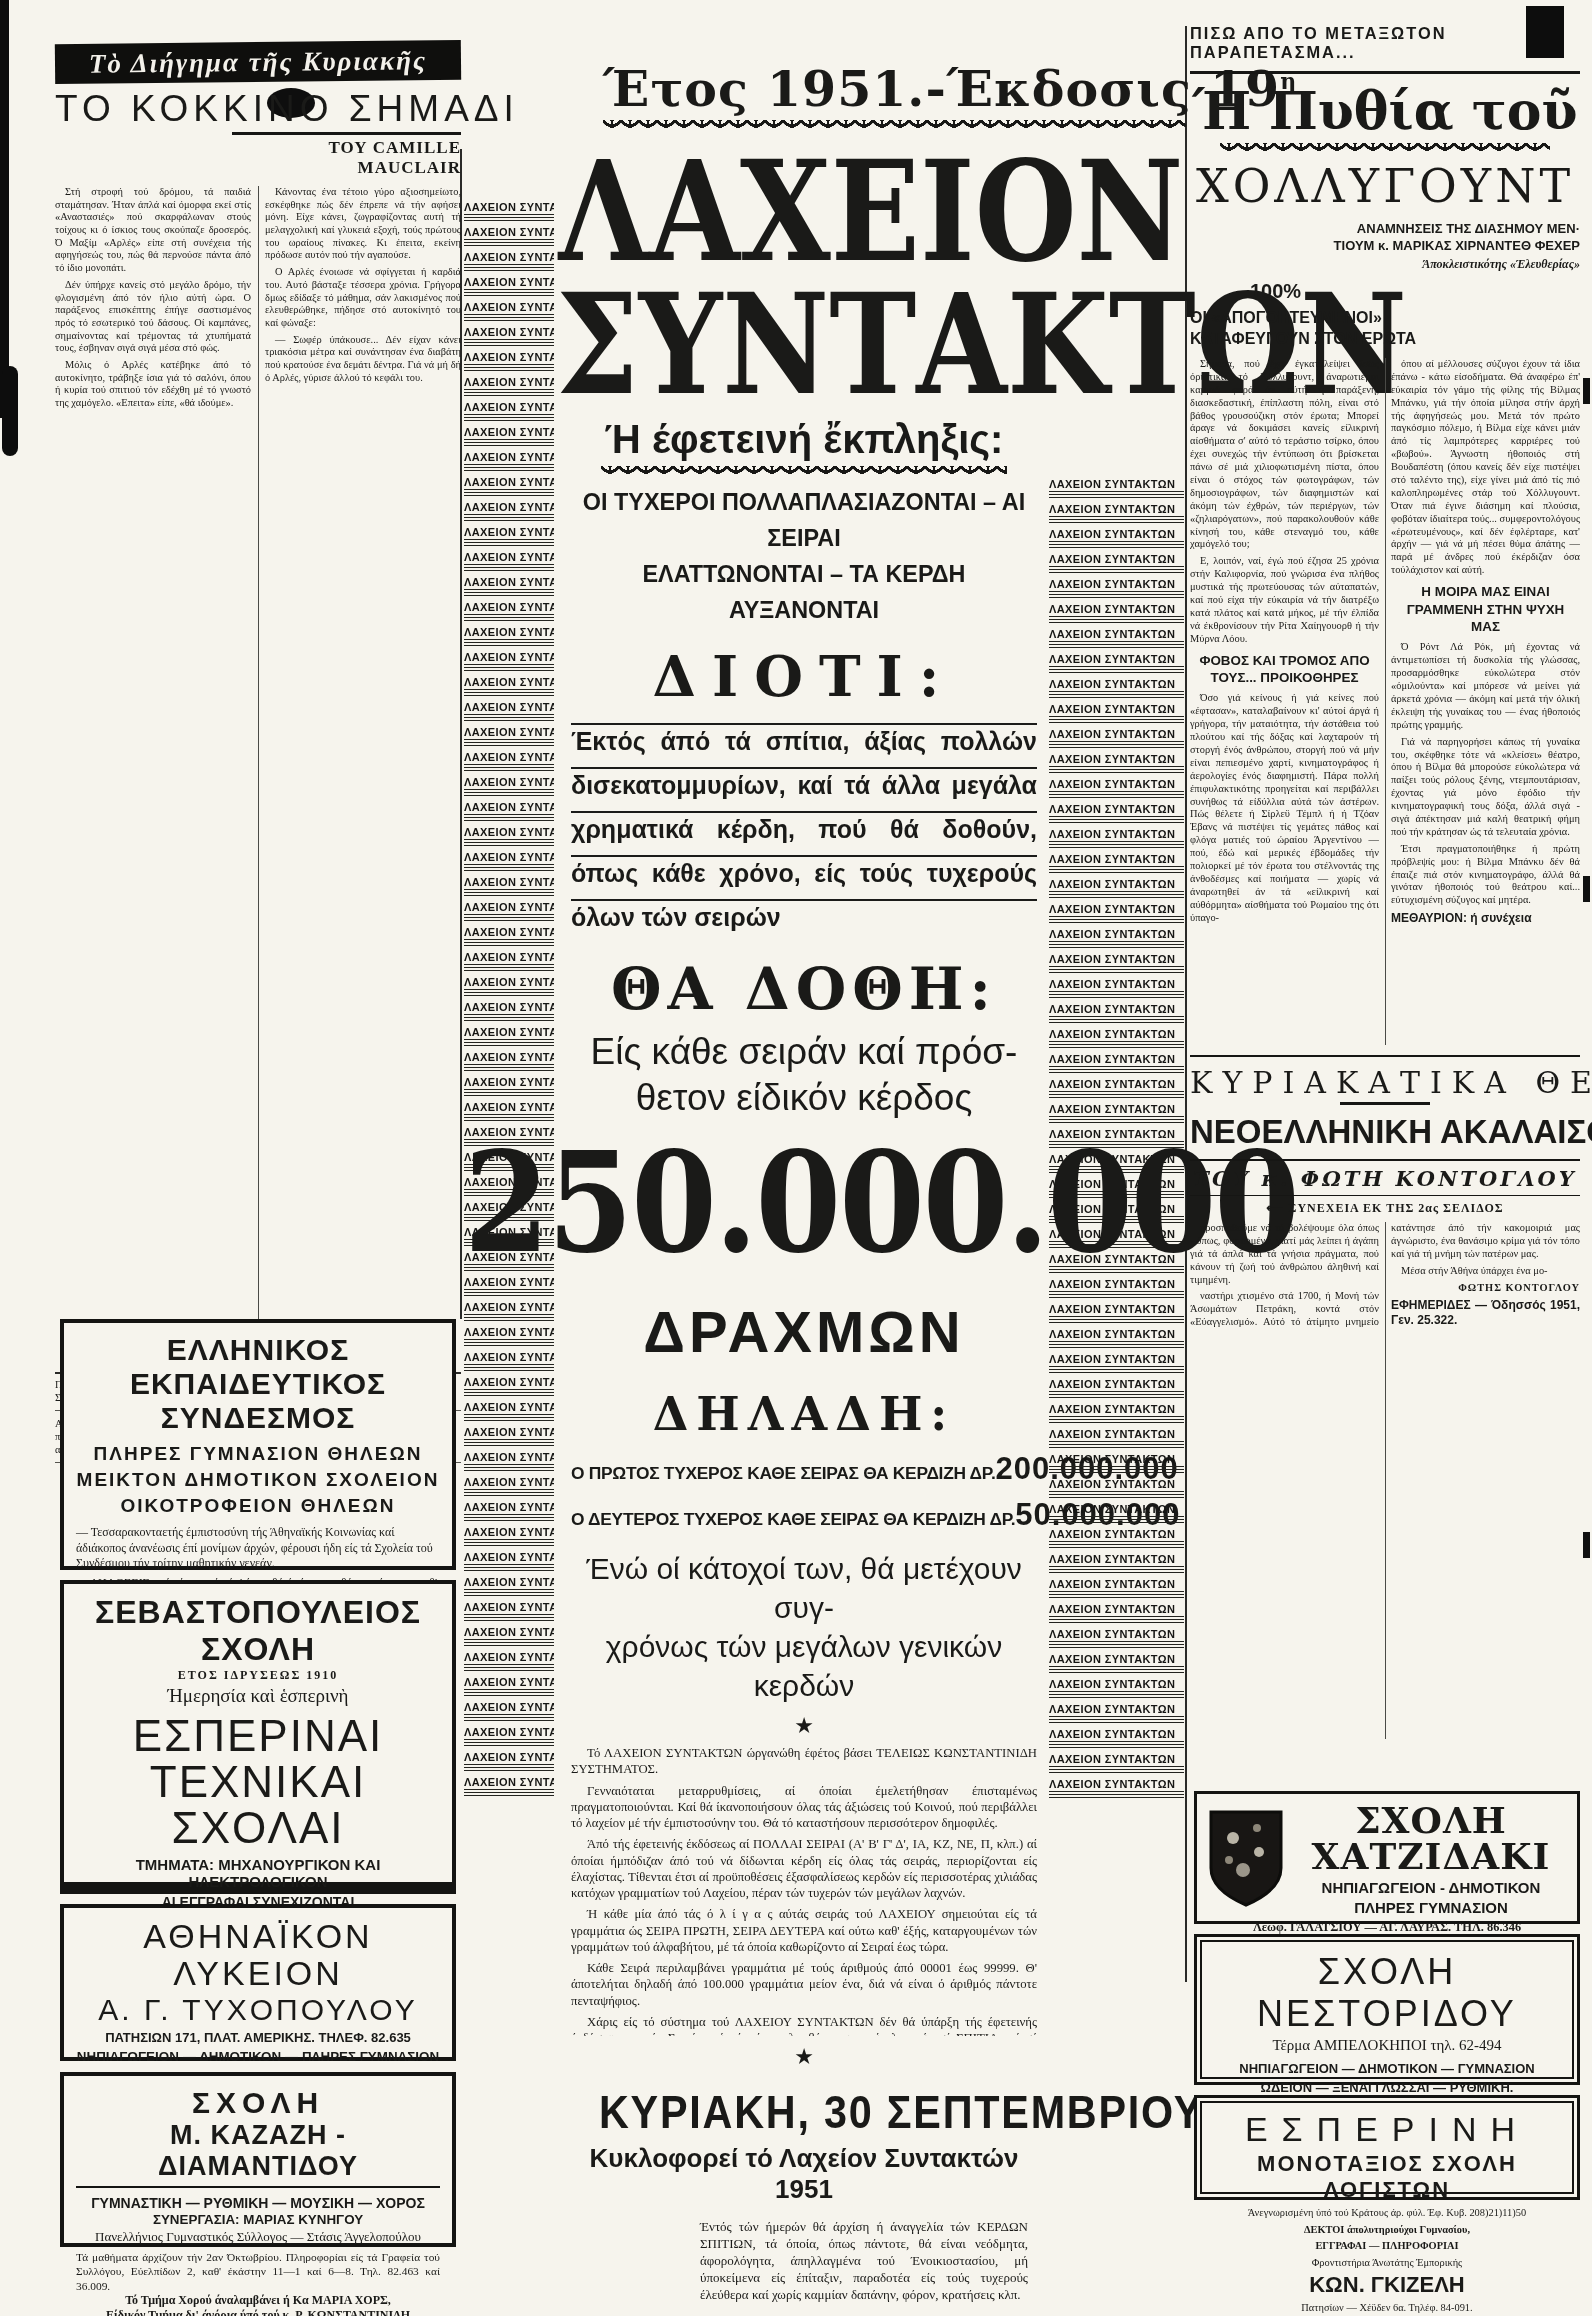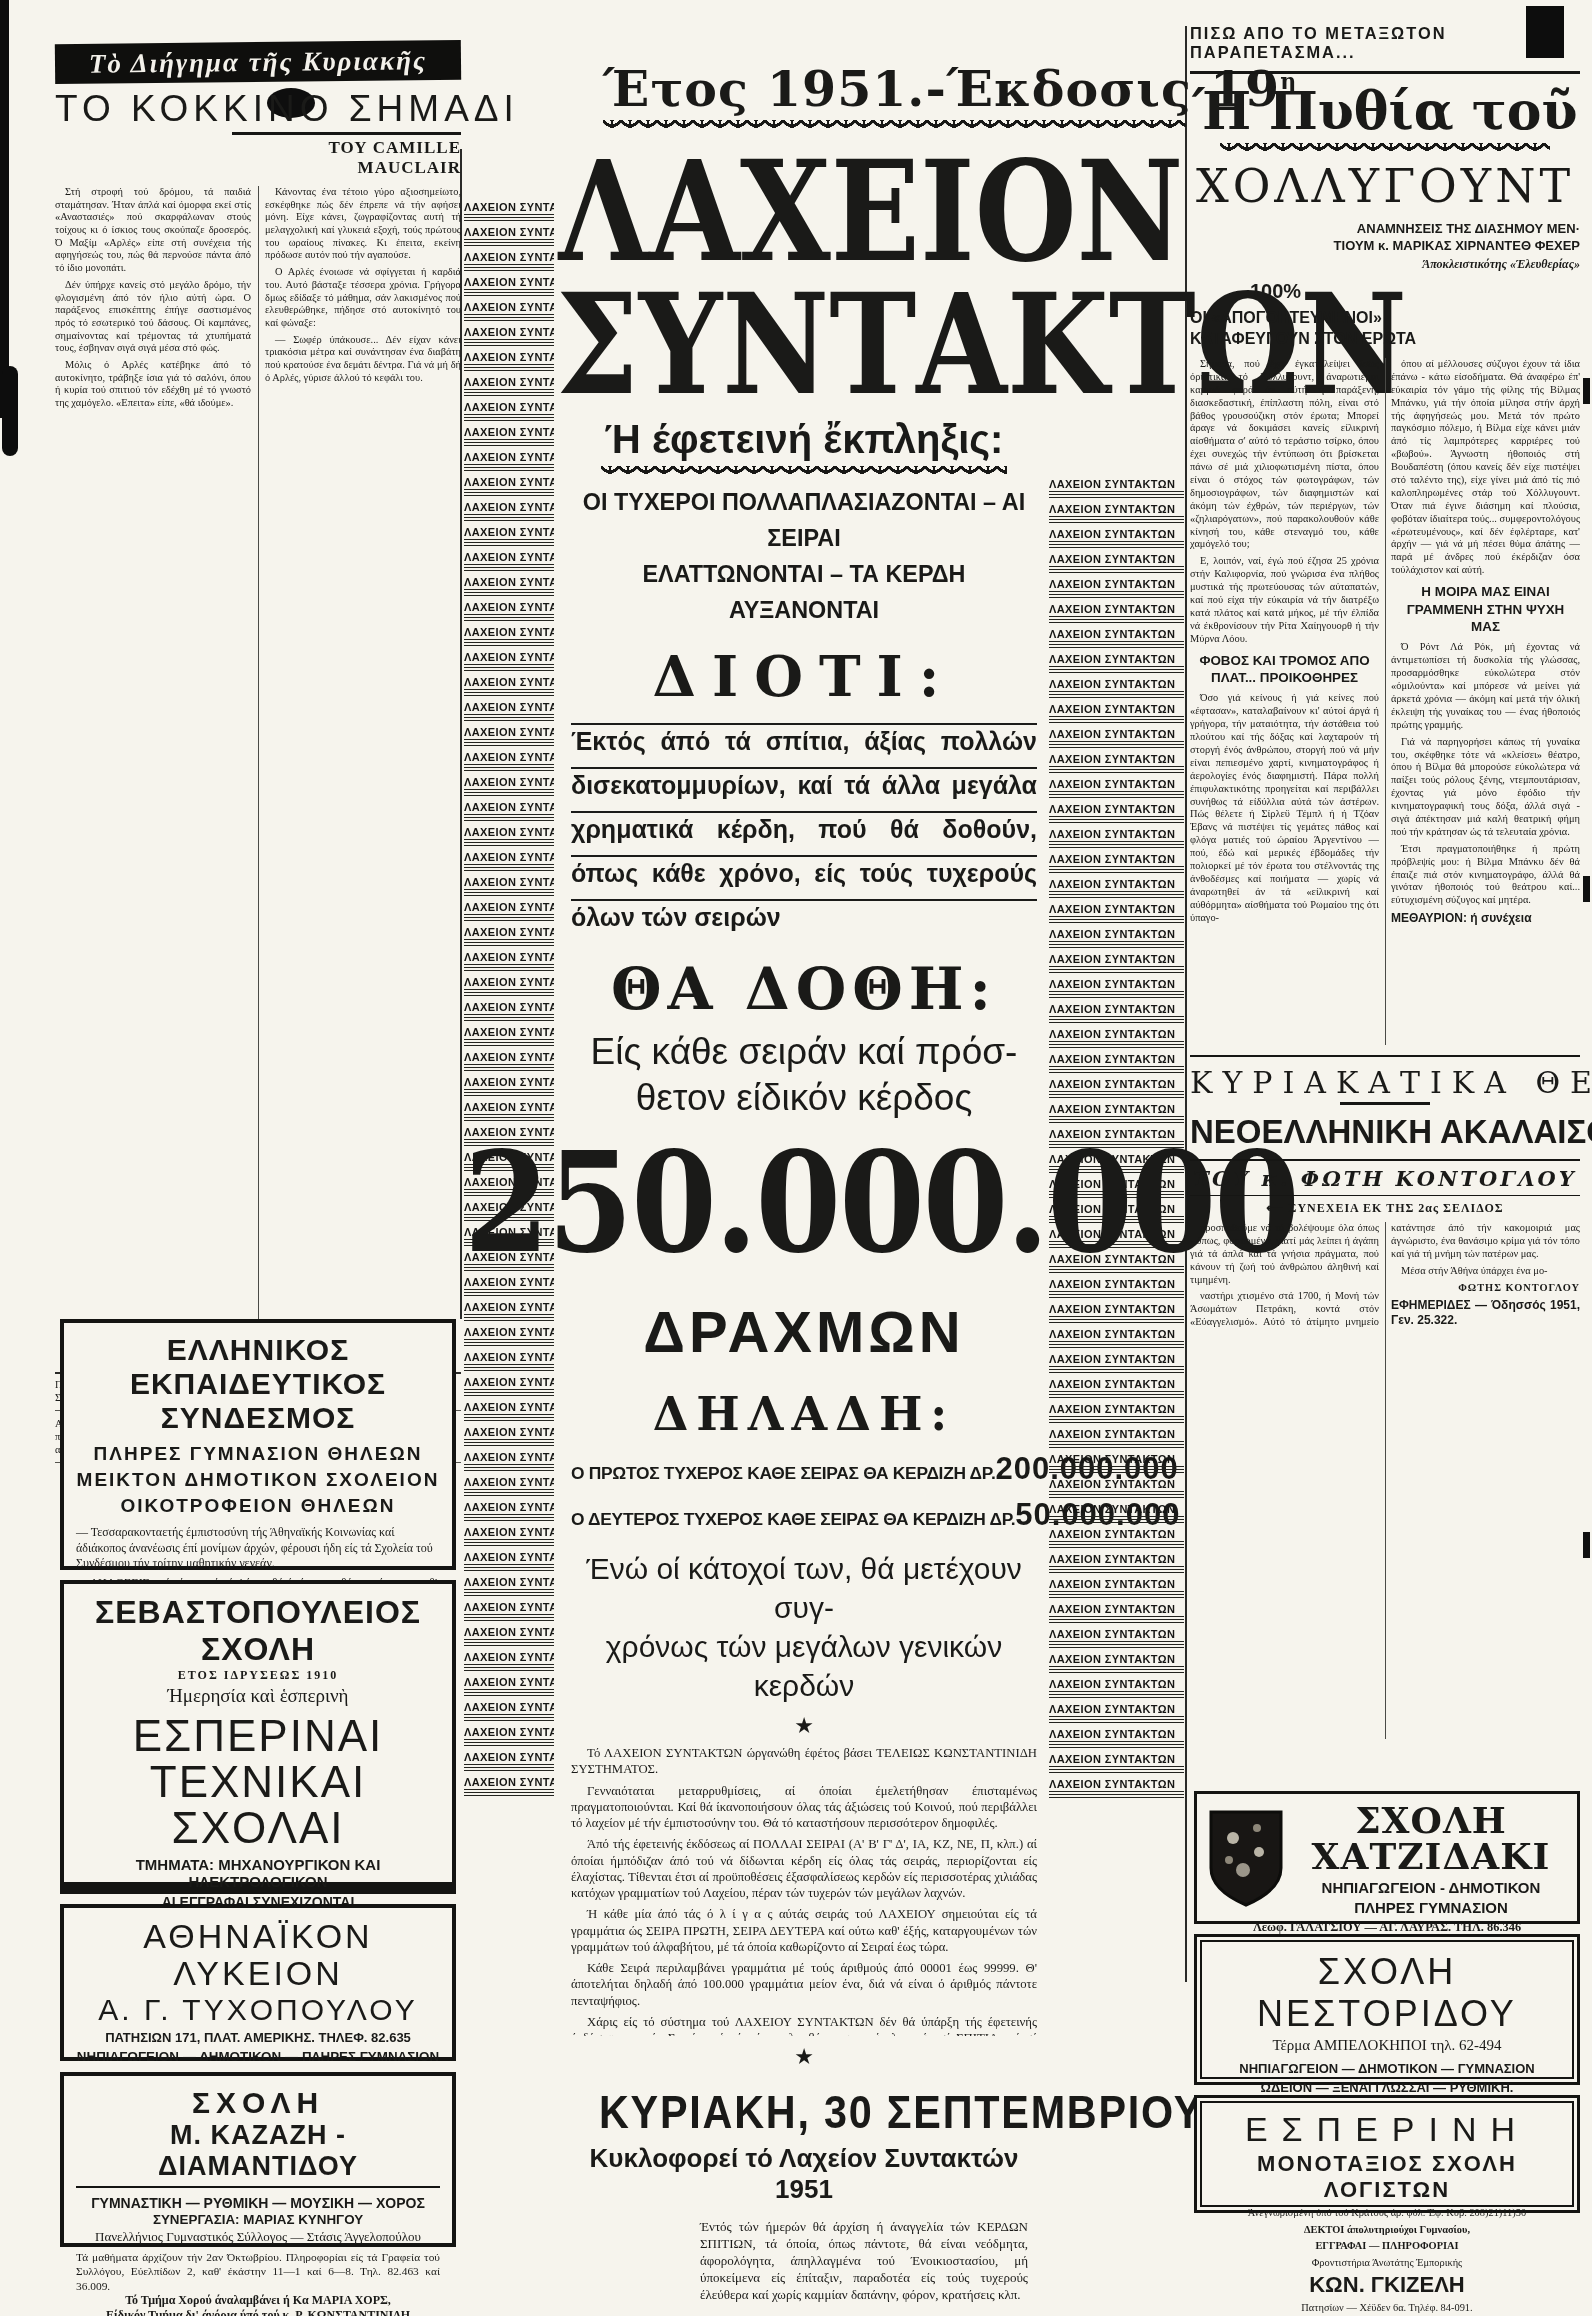--- a/index.html
+++ b/index.html
@@ -143,21 +143,21 @@
   .hatz-right{flex:1;text-align:center;}
   .hatz-title{font-family:"DejaVu Serif", serif;font-weight:700;font-size:36px;letter-spacing:1px;line-height:1;}
   .hatz-sub{font-family:"Liberation Sans", sans-serif;font-weight:700;font-size:15px;margin-top:4px;line-height:1.3;}
   .hatz-addr{font-size:12.4px;font-weight:700;margin-top:3px;text-align:center;}
   .hatz-small{font-size:11px;line-height:1.25;margin-top:2px;text-align:justify;}
   .rad-nest{top:1934px;height:151px;box-shadow:inset 0 0 0 3px #f6f4ed, inset 0 0 0 5px #141412;padding:14px;}
   .nest-title{font-family:"Liberation Sans", sans-serif;font-weight:400;font-size:36px;letter-spacing:3px;}
   .nest-sub{font-size:15px;margin-top:2px;}
   .nest-lines{font-family:"Liberation Sans", sans-serif;font-weight:700;font-size:13px;line-height:1.45;margin-top:6px;}
   .nest-small{font-size:11.4px;line-height:1.3;margin-top:4px;}
-  .rad-esp{top:2095px;height:118px;box-shadow:inset 0 0 0 3px #f6f4ed, inset 0 0 0 5px #141412;padding:12px;}
+  .rad-esp{top:2095px;height:105px;box-shadow:inset 0 0 0 3px #f6f4ed, inset 0 0 0 5px #141412;padding:12px;}
   .esp-t1{font-family:"Liberation Sans", sans-serif;font-weight:400;font-size:34px;letter-spacing:14px;}
   .esp-t2{font-family:"Liberation Sans", sans-serif;font-weight:700;font-size:22px;letter-spacing:2px;margin-top:2px;}
   .esp-small{font-size:10.4px;line-height:1.3;margin-top:3px;}
   .esp-name{font-family:"Liberation Sans", sans-serif;font-weight:700;font-size:22px;margin-top:3px;}
 
   .divider-lc{left:460px;top:149px;height:1170px;}
   .divider-cr{left:1185px;top:26px;height:1956px;}
 </style>
 </head>
 <body>
@@ -441,21 +441,21 @@
   </div>
   <div class="credit-small">Άποκλειστικότης «Έλευθερίας»</div>
   <div class="pct">100%</div>
   <div class="h-sub">
     <div>ΟΙ «ΑΠΟΓΟΗΤΕΥΜΕΝΟΙ»</div>
     <div>ΚΑΤΑΦΕΥΓΟΥΝ ΣΤΟΝ ΕΡΩΤΑ</div>
   </div>
   <div class="art-body body1">
       <div class="sp">Σήμερα, πού έχω έγκαταλείψει ίσως όριστικά τό Χόλλυγουντ, άναρωτιέμαι καμμιά φορά άν αύτή ή παράξενη, διασκεδαστική, έπίπλαστη πόλη, είναι στό βάθος γρουσούζικη στόν έρωτα; Μπορεί άραγε νά δοκιμάσει κανείς είλικρινή αίσθήματα σ' αύτό τό τεράστιο τσίρκο, όπου έχει συνεχώς τήν έντύπωση ότι βρίσκεται πάνω σέ μιά χιλιοφωτισμένη πίστα, όπου είναι ό στόχος τών φωτογράφων, τών δημοσιογράφων, τών διαφημιστών καί άκόμη τών έχθρών, τών περιέργων, τών «ζηλιαρόγατων», πού παρακολουθούν κάθε κίνησή του, κάθε στεναγμό του, κάθε χαμόγελό του;</div>
       <div class="sp">Ε, λοιπόν, ναί, έγώ πού έζησα 25 χρόνια στήν Καλιφορνία, πού γνώρισα ένα πλήθος μυστικά τής πρωτεύουσας τών αύταπατών, καί πού είχα τήν εύκαιρία νά τήν διατρέξω κατά πλάτος καί κατά μήκος, μέ τήν έλπίδα νά έκθρονίσουν τήν Ρίτα Χαίηγουορθ ή τήν Μύρνα Λόου.</div>
-      <div class="sp subhead">ΦΟΒΟΣ ΚΑΙ ΤΡΟΜΟΣ ΑΠΟ ΠΛΑΤ... ΠΡΟΙΚΟΘΗΡΕΣ</div>
+      <div class="sp subhead">ΦΟΒΟΣ ΚΑΙ ΤΡΟΜΟΣ ΑΠΟ ΤΟΥΣ... ΠΡΟΙΚΟΘΗΡΕΣ</div>
       <div class="sp">Όσο γιά κείνους ή γιά κείνες πού «έφτασαν», καταλαβαίνουν κι' αύτοί άργά ή γρήγορα, τήν ματαιότητα, τήν άστάθεια τού πλούτου καί τής δόξας καί λαχταρούν τή στοργή ένός άνθρώπου, στοργή πού νά μήν είναι πεπιεσμένο χαρτί, κινηματογράφος ή άερολογίες ένός διαφημιστή. Πάρα πολλή έπιφυλακτικότης προηγείται καί περιβάλλει συνήθως τά είδύλλια αύτά τών άστέρων. Πώς θέλετε ή Σίρλεϋ Τέμπλ ή ή Τζόαν Έβανς νά πιστέψει τίς γεμάτες πάθος καί φλόγα ματιές τού ώραίου Άργεντίνου — πού, έδώ καί μερικές έβδομάδες τήν πολιορκεί μέ τόν έρωτα του στέλνοντάς της άνθοδέσμες καί ποιήματα — χωρίς νά άναρωτηθεί άν τά «είλικρινή καί αύθόρμητα» αίσθήματα τού Ρωμαίου της ότι ύπαγο-</div>
       <div class="sp">όπου αί μέλλουσες σύζυγοι έχουν τά ίδια έπάνω - κάτω είσοδήματα. Θά άναφέρω έπ' εύκαιρία τόν γάμο τής φίλης τής Βίλμας Μπάνκυ, γιά τήν όποία μίλησα στήν άρχή τής άφηγήσεώς μου. Μετά τόν πρώτο παγκόσμιο πόλεμο, ή Βίλμα είχε κάνει μιάν άπό τίς λαμπρότερες καρριέρες τού «βωβού». Άγνωστη ήθοποιός στή Βουδαπέστη (όπου κανείς δέν είχε πιστέψει στό ταλέντο της), είχε γίνει μιά άπό τίς πιό καλοπληρωμένες στάρ τού Χόλλυγουντ. Όταν πιά έγινε διάσημη καί πλούσια, φοβόταν ίδιαίτερα τούς... συμφεροντολόγους «έρωτευμένους», καί δέν έφλέρταρε, κατ' άρχήν — γιά νά μή πέσει θύμα άπάτης — παρά μέ άνδρες πού έκέρδιζαν όσα τούλάχιστον καί αύτή.</div>
       <div class="sp subhead">Η ΜΟΙΡΑ ΜΑΣ ΕΙΝΑΙ ΓΡΑΜΜΕΝΗ ΣΤΗΝ ΨΥΧΗ ΜΑΣ</div>
       <div class="sp">Ό Ρόντ Λά Ρόκ, μή έχοντας νά άντιμετωπίσει τή δυσκολία τής γλώσσας, προσαρμόσθηκε εύκολώτερα στόν «όμιλούντα» καί μπόρεσε νά μείνει γιά άρκετά χρόνια — άκόμη καί μετά τήν όλική έκλειψη τής γυναίκας του — ένας ήθοποιός πρώτης γραμμής.</div>
       <div class="sp">Γιά νά παρηγορήσει κάπως τή γυναίκα του, σκέφθηκε τότε νά «κλείσει» θέατρο, όπου ή Βίλμα θά μπορούσε εύκολώτερα νά παίξει τούς ρόλους ξένης, ντεμπουτάρισαν, έχοντας γιά μόνο έφόδιο τήν κινηματογραφική τους δόξα, άλλά σιγά - σιγά άπέκτησαν μιά καλή θεατρική φήμη πού τήν κράτησαν ώς τά τελευταία χρόνια.</div>
       <div class="sp">Έτσι πραγματοποιήθηκε ή πρώτη πρόβλεψίς μου: ή Βίλμα Μπάνκυ δέν θά έπαιζε πιά στόν κινηματογράφο, άλλά θά γινόταν ήθοποιός τού θεάτρου καί... εύτυχισμένη σύζυγος καί μητέρα.</div>
       <div class="sp ending">ΜΕΘΑΥΡΙΟΝ: ή συνέχεια</div>
     </div>
 
   <div class="kyr-themata center">ΚΥΡΙΑΚΑΤΙΚΑ ΘΕΜΑΤΑ</div>

